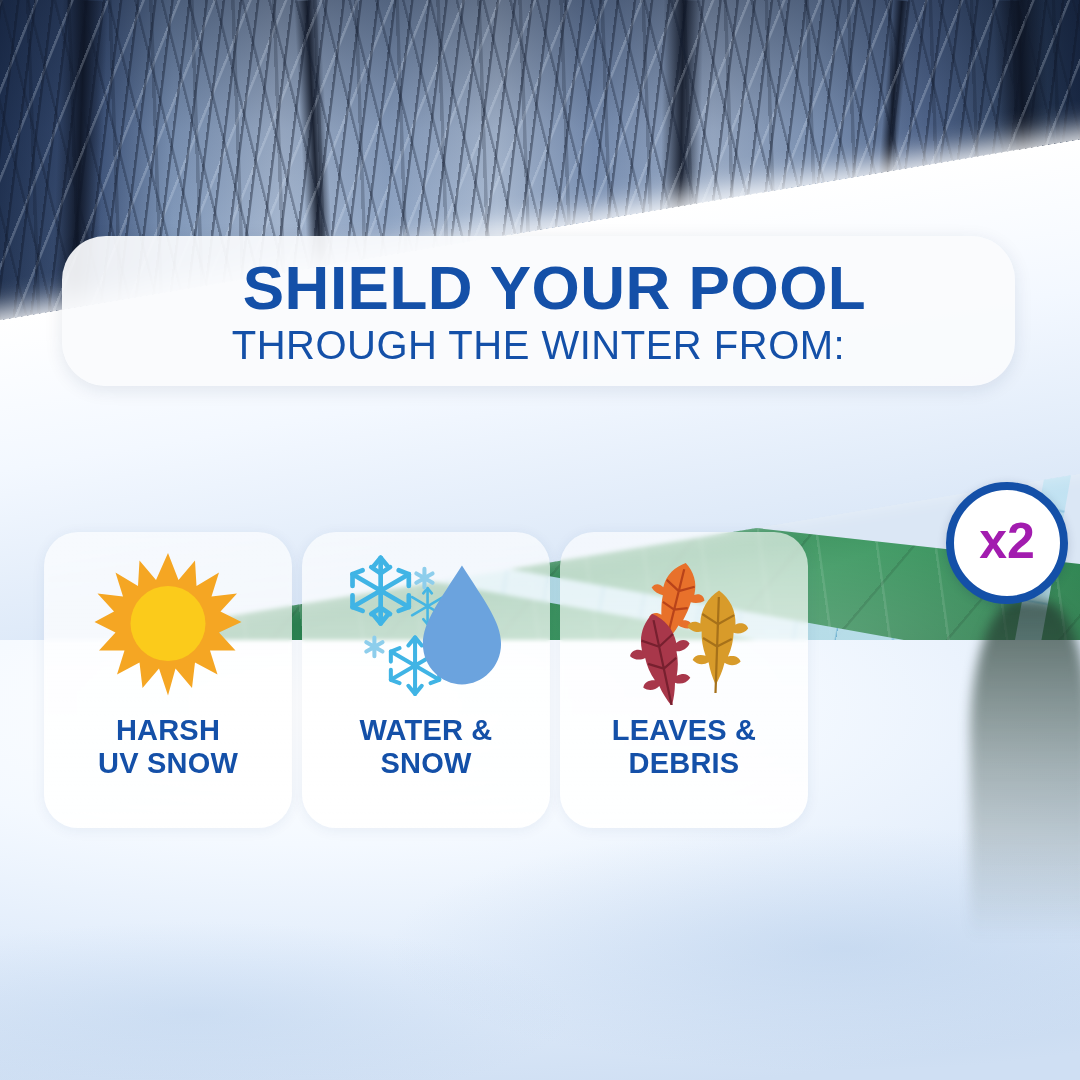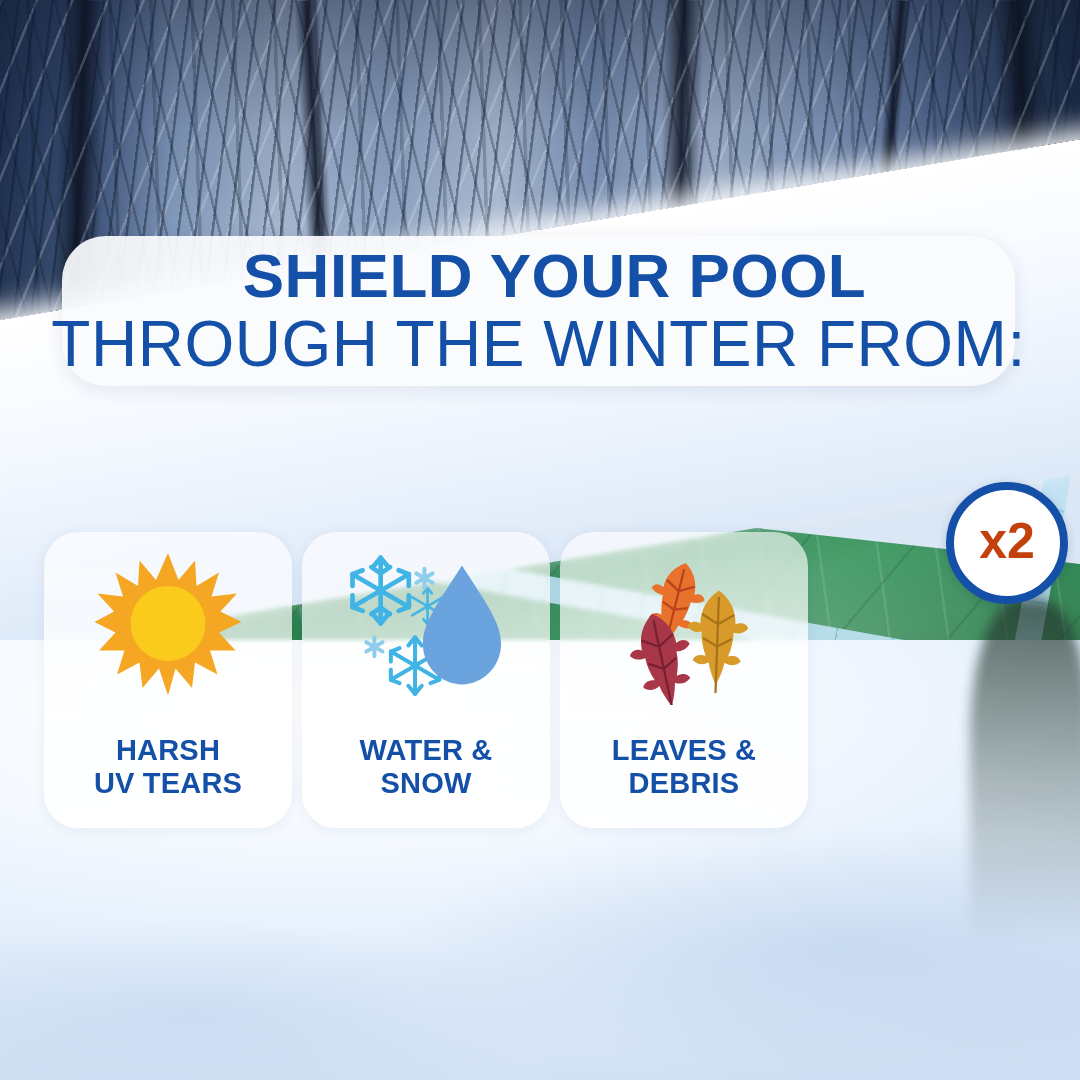--- a/index.html
+++ b/index.html
@@ -105,46 +105,45 @@
     background:rgba(250,251,253,.93);
     border-radius:44px;
     box-shadow:0 4px 18px rgba(20,40,80,.10);
     display:flex;flex-direction:column;align-items:center;justify-content:center;
   }
   .ln1{
     font-size:62px;font-weight:700;letter-spacing:.5px;color:#1450A8;
     line-height:1.02;white-space:nowrap;margin-left:32px;
   }
   .ln2{
-    font-size:64px;font-weight:400;letter-spacing:.5px;color:#1450A8;
+    font-size:40px;font-weight:400;letter-spacing:.5px;color:#1450A8;
     line-height:1.05;white-space:nowrap;margin-top:4px;
   }
 
   
   .cards{position:absolute;left:44px;top:532px;width:992px;height:296px;display:flex;gap:10px;}
   .card{
     position:relative;width:248px;height:296px;border-radius:34px;
     background:linear-gradient(180deg,rgba(255,255,255,.62) 0%,rgba(255,255,255,.78) 55%,rgba(255,255,255,.93) 100%);
     backdrop-filter:blur(2px);
     display:flex;flex-direction:column;align-items:center;
     box-shadow:0 2px 14px rgba(30,60,110,.07);
-    gap:20px;
   }
   .card .ico{height:186px;display:flex;align-items:center;justify-content:center;}
   .card .cap{
     font-size:29px;font-weight:700;color:#1450A8;text-align:center;
     line-height:1.14;letter-spacing:.2px;margin-top:-4px;
   }
 
   
   .x2{
     position:absolute;left:946px;top:482px;width:106px;height:106px;border-radius:50%;
     background:#ffffff;border:8px solid #1450A8;
     display:flex;align-items:center;justify-content:center;
-    font-size:50px;font-weight:700;color:#c2410c;line-height:1;
+    font-size:50px;font-weight:700;color:#a21caf;line-height:1;
     box-shadow:0 2px 10px rgba(20,40,80,.18);
   }
   .x2 span{transform:translateY(-2px);}
 </style>
 </head>
 <body>
 
 <div class="stage">
 
   <div class="photo">
@@ -181,21 +180,21 @@
 
     <div class="card">
       <div class="ico">
         <svg width="150" height="150" viewBox="0 0 100 100" aria-hidden="true">
           <path fill="#F5A623" d="M50 2 L57 20 L68 7 L69 24 L84 15 L79 31 L96 29 L85 41 L99 48 L84 55 L95 67 L78 67 L83 83 L68 75 L66 92 L55 79 L50 97 L44 79 L33 92 L31 75 L16 83 L21 67 L4 67 L15 55 L1 48 L14 41 L3 29 L20 31 L15 15 L30 24 L31 7 L42 20 Z"></path>
           <circle cx="50" cy="49" r="25" fill="#FBCB1B"></circle>
         </svg>
       </div>
       <div class="cap">
         <span>HARSH</span><br>
-        <span>UV TEARS</span>
+        <span>UV SNOW</span>
       </div>
     </div>
 
     <div class="card">
       <div class="ico">
         <svg width="172" height="160" viewBox="0 0 110 100" aria-hidden="true">
           <g stroke="#40B4E5" stroke-width="3" stroke-linecap="round" fill="none">
             <g transform="translate(26,28)">
               <path d="M0 -21 L0 21 M-18 -10.5 L18 10.5 M-18 10.5 L18 -10.5"></path>
               <path d="M0 -21 L-5 -15 M0 -21 L5 -15 M0 21 L-5 15 M0 21 L5 15"></path>

